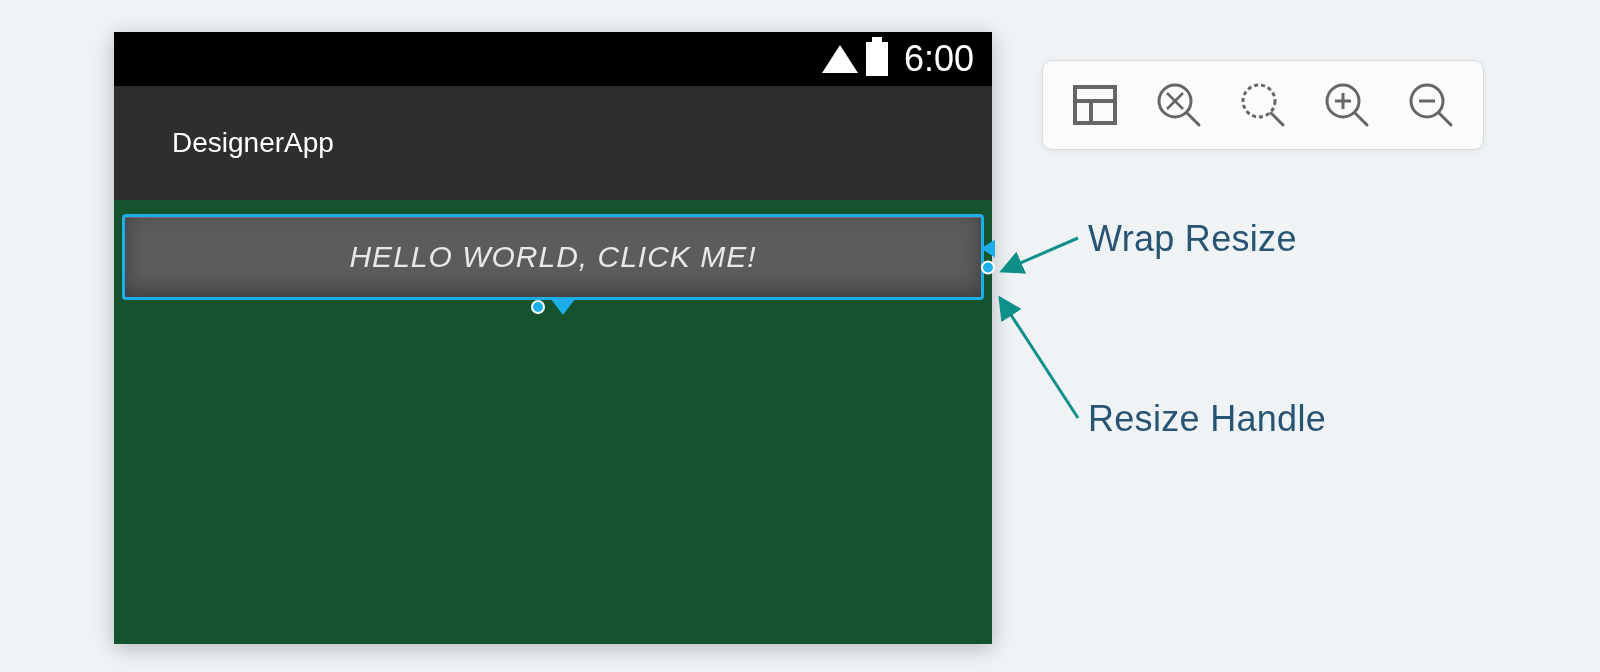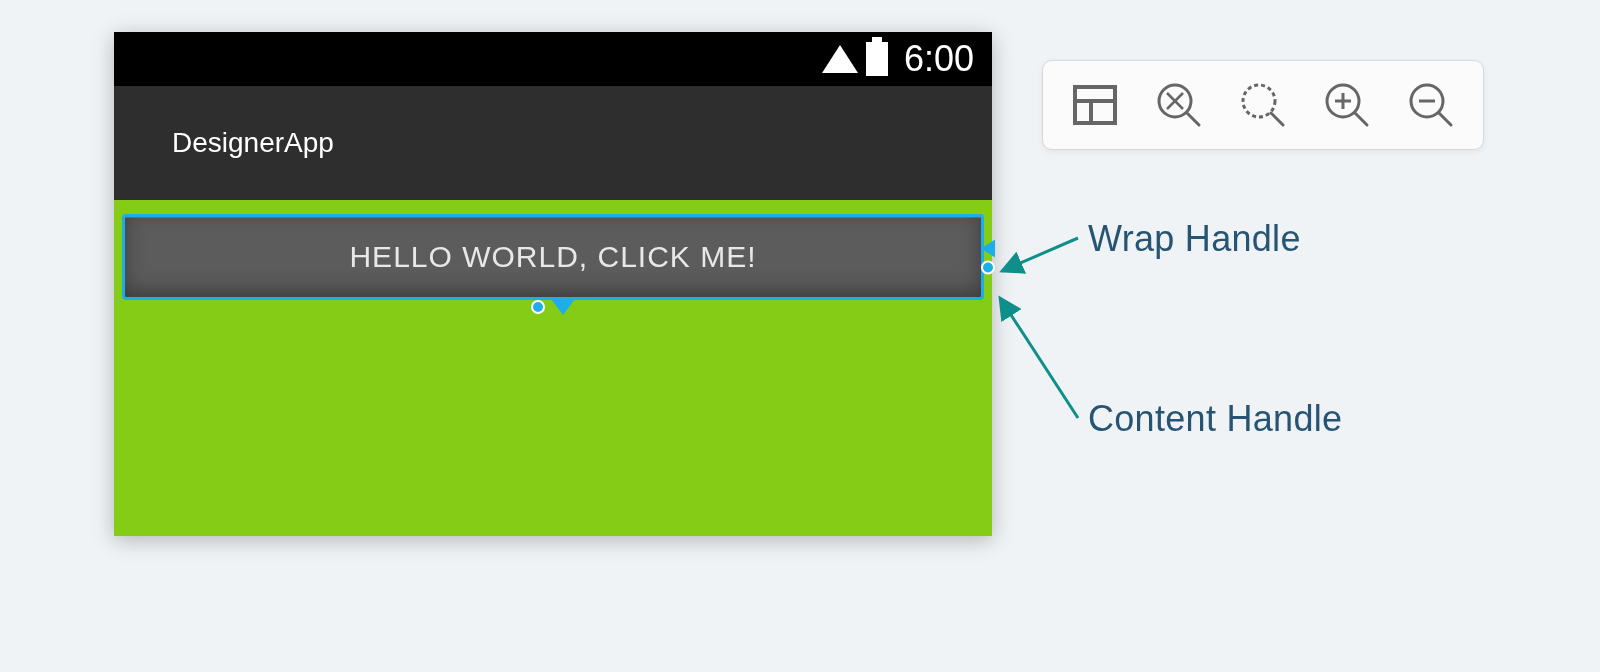--- a/index.html
+++ b/index.html
@@ -12,21 +12,21 @@
       position: relative;
       overflow: hidden;
     }
 
     
     .device-frame {
       position: absolute;
       left: 114px;
       top: 32px;
       width: 878px;
-      height: 504px;
+      height: 612px;
       background: #000;
       box-shadow: 0 4px 20px rgba(0,0,0,0.25);
     }
 
     .status-bar {
       height: 54px;
       background: #000;
       display: flex;
       align-items: center;
       justify-content: flex-end;
@@ -69,22 +69,23 @@
       color: #fff;
       display: flex;
       align-items: center;
       padding-left: 58px;
       font-size: 28px;
       font-weight: 400;
     }
 
     .layout-surface {
       position: relative;
-      background: #84cc16;
+      background: #14532d;
       height: calc(100% - 54px - 114px);
+      font-style: italic;
     }
 
     .selected-button {
       position: absolute;
       left: 8px;
       right: 8px;
       top: 14px;
       height: 86px;
       background: #5c5c5c;
       border: 3px solid #1daee9;
@@ -255,22 +256,22 @@
 
   <div class="tool-btn">
     <svg width="48" height="48" viewBox="0 0 48 48">
       <circle cx="20" cy="20" r="16" fill="none" stroke="#666" stroke-width="3"></circle>
       <line x1="32" y1="32" x2="44" y2="44" stroke="#666" stroke-width="3" stroke-linecap="round"></line>
       <line x1="12" y1="20" x2="28" y2="20" stroke="#666" stroke-width="3"></line>
     </svg>
   </div>
 </div>
 
-<div class="callout" style="left:1088px; top:218px;">Wrap Handle</div>
-<div class="callout" style="left:1088px; top:398px;">Content Handle</div>
+<div class="callout" style="left:1088px; top:218px;">Wrap Resize</div>
+<div class="callout" style="left:1088px; top:398px;">Resize Handle</div>
 
 <svg class="arrows" viewBox="0 0 1600 672">
   <defs>
     <marker id="arrowhead" markerWidth="8" markerHeight="8" refX="7" refY="4" orient="auto">
       <path d="M0,0 L8,4 L0,8 z" fill="#0f8f8a"></path>
     </marker>
   </defs>
 
   <line x1="1078" y1="238" x2="1002" y2="271" stroke="#0f8f8a" stroke-width="3" marker-end="url(#arrowhead)"></line>
 

